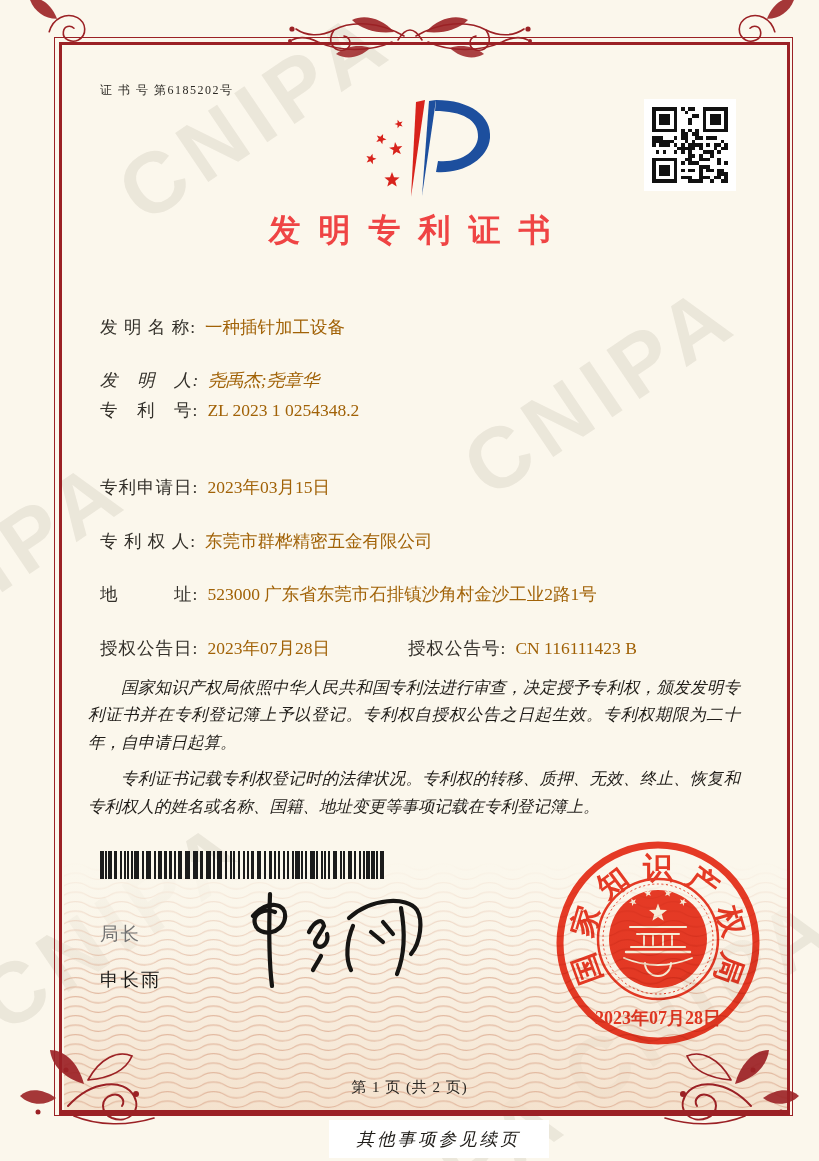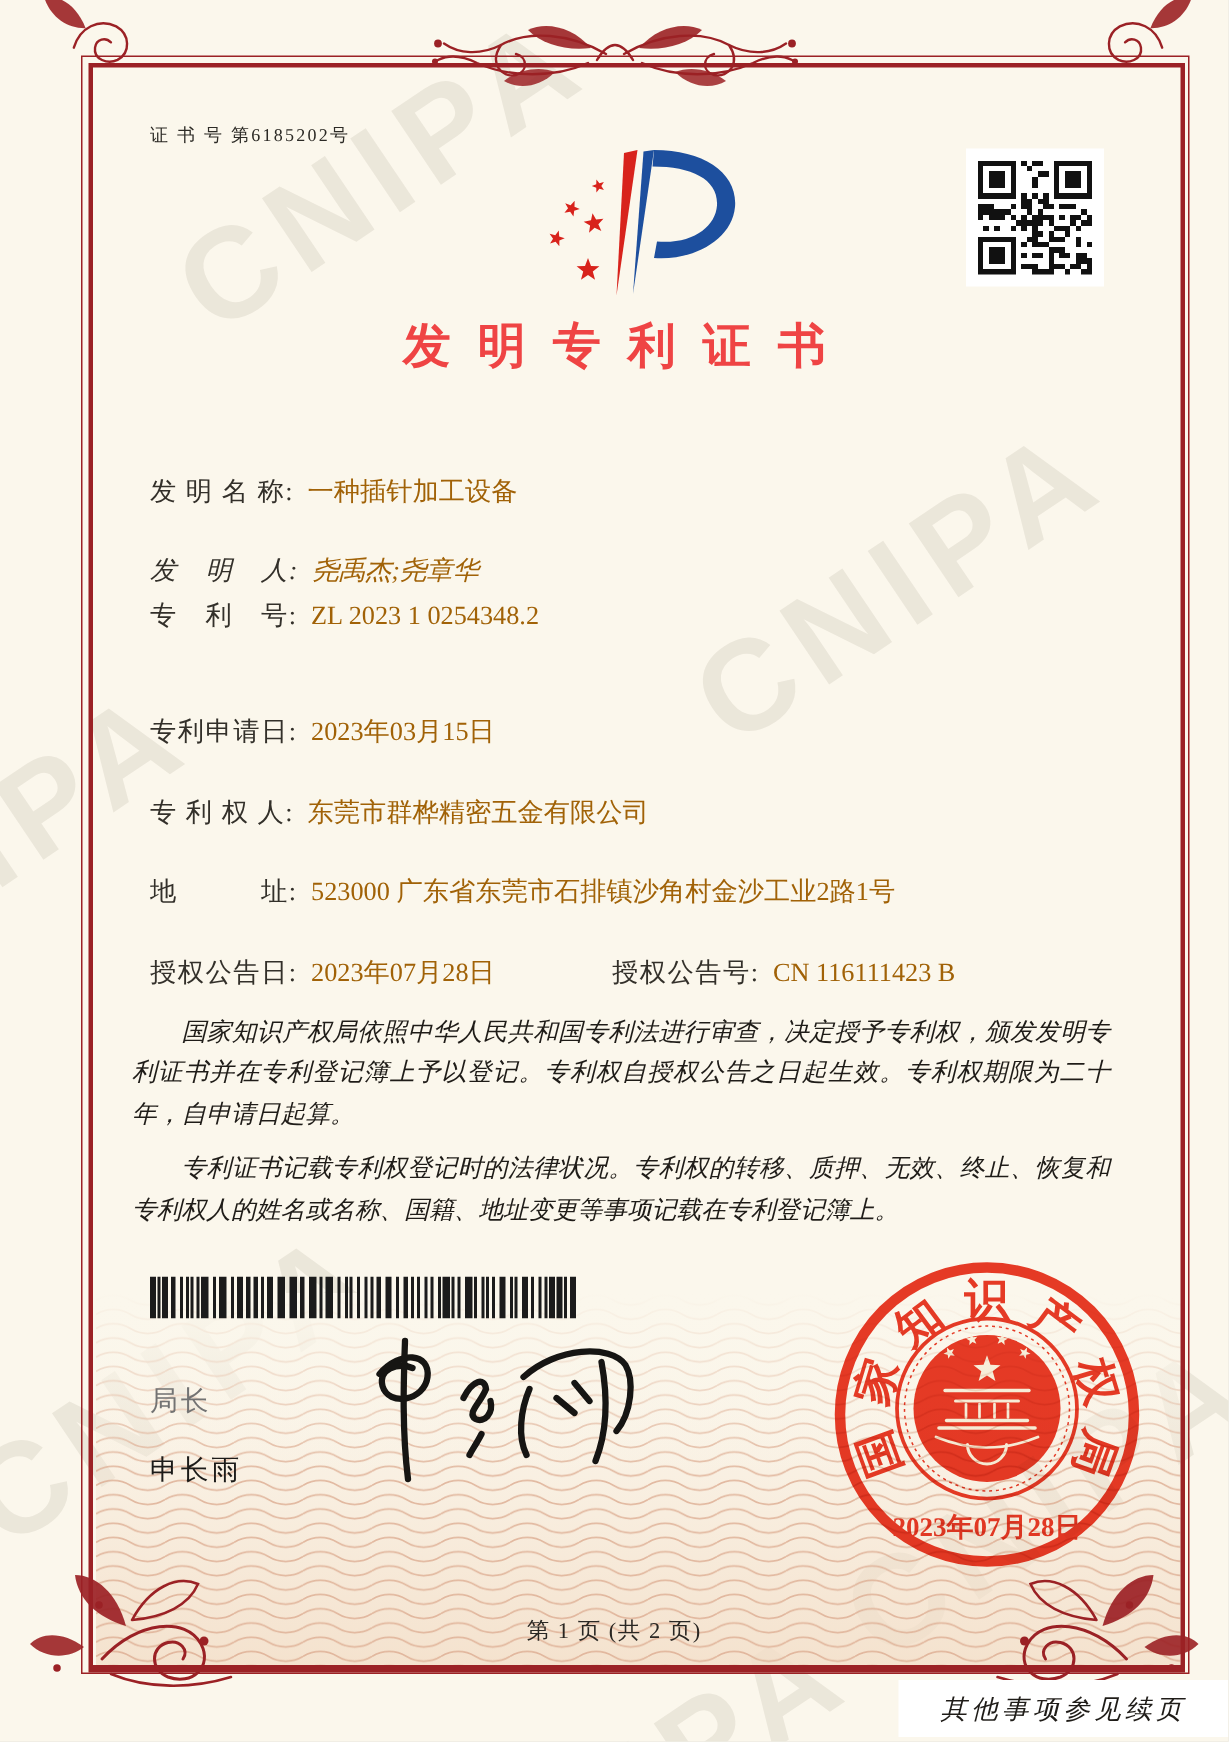--- a/index.html
+++ b/index.html
@@ -43,21 +43,21 @@
       text-indent:2em;font-style:italic;color:#1f1c18;}
   
   .barcode{position:absolute;left:100px;top:851px;width:290px;height:28px;}
   .sig-title{position:absolute;left:100px;top:921px;font-family:"Liberation Sans","DejaVu Sans",sans-serif;
       font-size:18.5px;color:#737373;letter-spacing:2px;}
   .sig-name{position:absolute;left:100px;top:955px;font-family:"Liberation Sans","DejaVu Sans",sans-serif;
       font-size:18.5px;color:#1c1b19;letter-spacing:2px;margin-top:12px;}
   .signature{position:absolute;left:225px;top:882px;width:220px;height:112px;}
   .seal{position:absolute;left:552px;top:837px;width:212px;height:212px;mix-blend-mode:multiply;opacity:.96;}
   .page-ind{position:absolute;left:0;right:0;top:1078px;text-align:center;font-size:15px;color:#2a2723;letter-spacing:1px;}
-  .cont-note{position:absolute;left:16px;right:0;top:1120px;text-align:right;padding-left:42px;}
+  .cont-note{position:absolute;left:16px;right:0;top:1120px;text-align:center;padding-left:42px;}
   .cont-note span{display:inline-block;background:#ffffff;padding:7px 28px;font-size:17.5px;
       font-style:italic;letter-spacing:3px;color:#1f1c18;}
   .orn{position:absolute;pointer-events:none;}
   svg text{font-family:"Liberation Serif","DejaVu Serif",serif;}
 </style>
 </head>
 <body>
 
 <div class="page">
 

